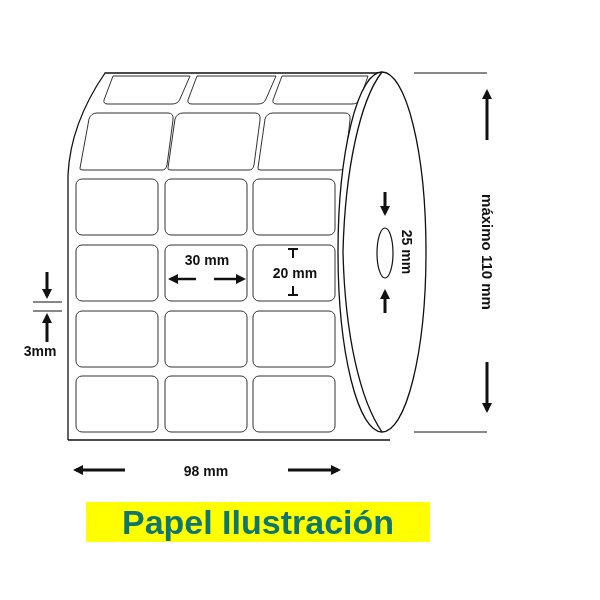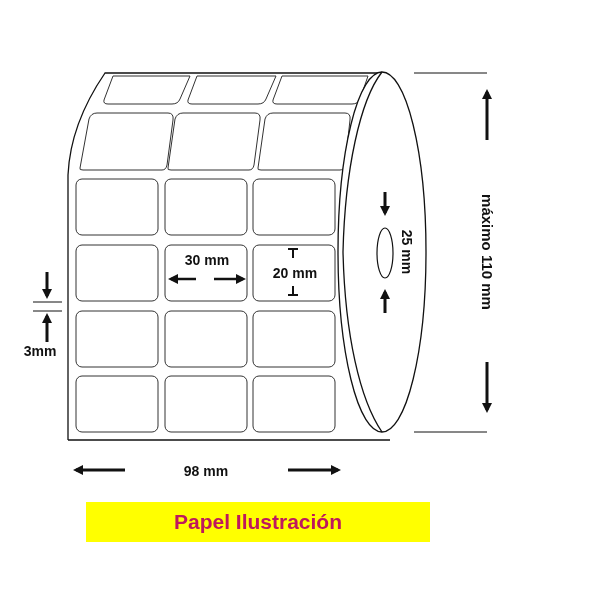--- a/index.html
+++ b/index.html
@@ -1,22 +1,22 @@
 <!DOCTYPE html>
 <html><head>
 <meta charset="utf-8">
 <style>
   html, body { margin:0; padding:0; background:#ffffff; }
   body { width:600px; height:600px; position:relative; overflow:hidden; font-family:"Liberation Sans", sans-serif; }
   svg { position:absolute; left:0; top:0; }
   .lbl { font-family:"Liberation Sans", sans-serif; font-weight:bold; fill:#111; }
   .banner {
     position:absolute; left:86px; top:502px; width:344px; height:40px;
-    background:#ffff00; color:#be185d; font-family:"Liberation Sans", sans-serif;
-    font-weight:bold; font-size:21px; line-height:40px; text-align:center; white-space:nowrap;
+    background:#ffff00; color:#0f766e; font-family:"Liberation Sans", sans-serif;
+    font-weight:bold; font-size:34px; line-height:40px; text-align:center; white-space:nowrap;
   }
 </style>
 </head>
 <body>
 
 <svg width="600" height="600" viewBox="0 0 600 600">
   <defs>
     <marker id="ah" markerWidth="10" markerHeight="10" refX="7" refY="5" orient="auto" markerUnits="userSpaceOnUse">
       <path d="M0,0 L10,5 L0,10 Z" fill="#111"></path>
     </marker>

